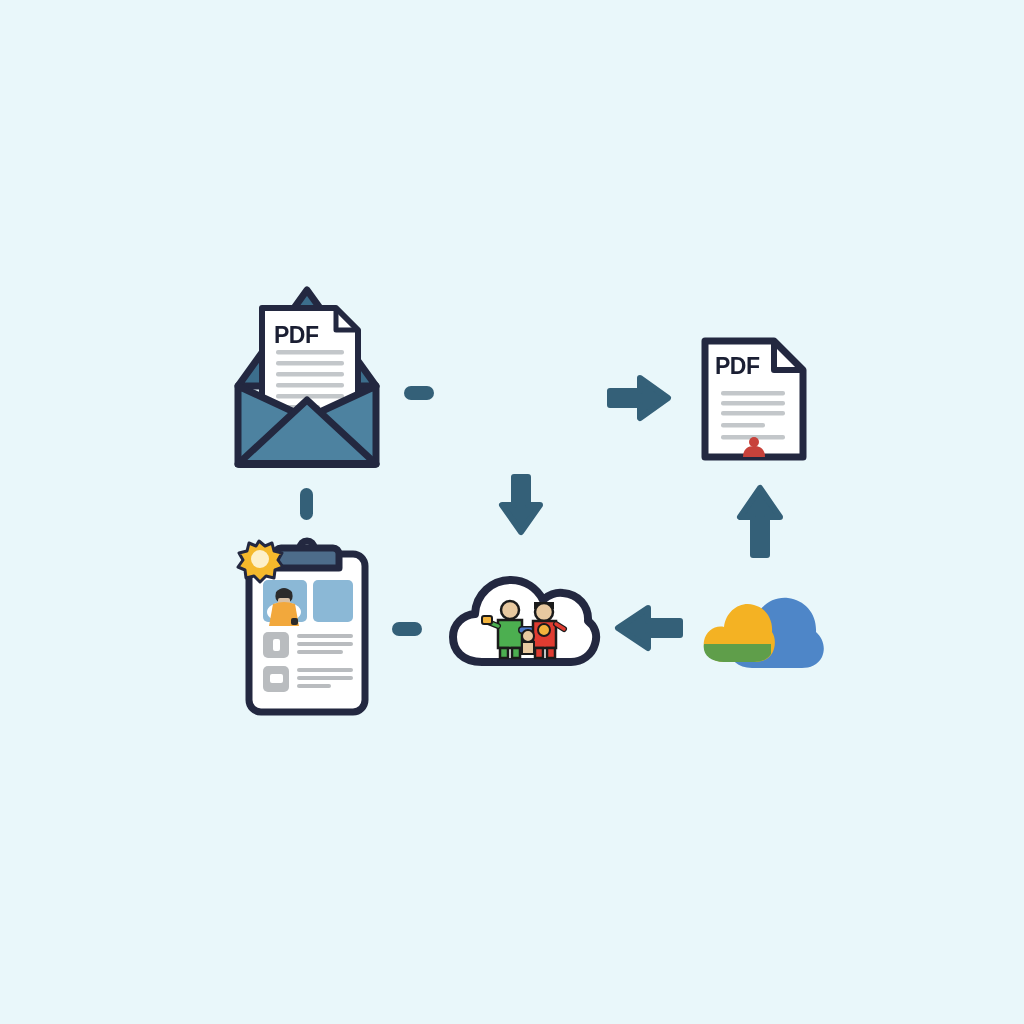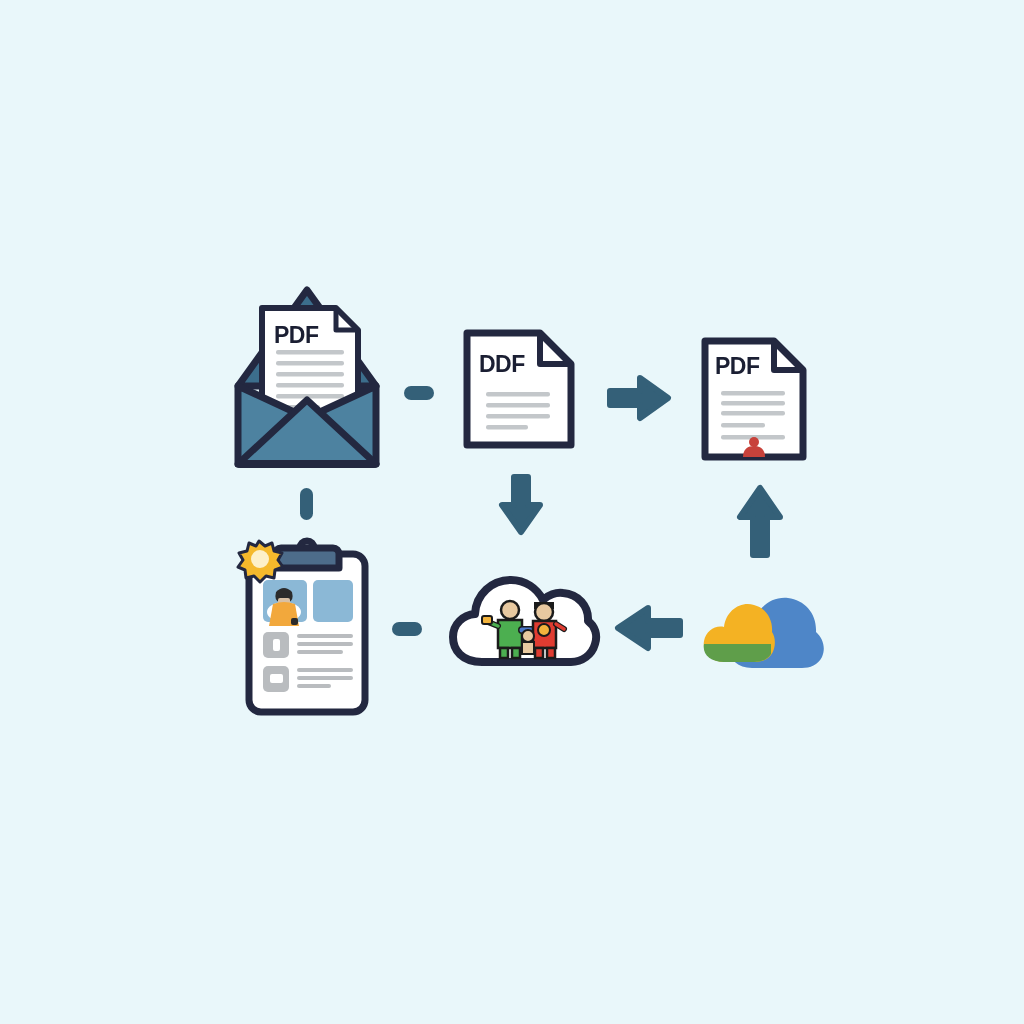--- a/index.html
+++ b/index.html
@@ -68,33 +68,20 @@
       </g>
 
       <path d="M6 108 L6 186 L75 140 Z" fill="#4d82a0" stroke="#232840" stroke-width="7" stroke-linejoin="round"></path>
       <path d="M144 108 L144 186 L75 140 Z" fill="#4d82a0" stroke="#232840" stroke-width="7" stroke-linejoin="round"></path>
       <path d="M6 186 L75 122 L144 186 Z" fill="#4d82a0" stroke="#232840" stroke-width="7" stroke-linejoin="round"></path>
       <rect x="4" y="182" width="142" height="8" rx="4" fill="#232840"></rect>
     </svg>
     <span class="doc-label" style="left:42px; top:44px; font-size:23px;">PDF</span>
   </div>
 
-  <div class="node" style="left:462px; top:328px; width:114px; height:122px;">
-    <svg width="114" height="122" viewBox="0 0 114 122">
-      <path d="M5 5 L78 5 L109 36 L109 117 L5 117 Z" fill="#ffffff" stroke="#232840" stroke-width="7" stroke-linejoin="round"></path>
-      <path d="M78 5 L78 36 L109 36" fill="none" stroke="#232840" stroke-width="6" stroke-linejoin="round"></path>
-      <g fill="#c3c7ca">
-        <rect x="24" y="64" width="64" height="4.5" rx="2"></rect>
-        <rect x="24" y="75" width="64" height="4.5" rx="2"></rect>
-        <rect x="24" y="86" width="64" height="4.5" rx="2"></rect>
-        <rect x="24" y="97" width="42" height="4.5" rx="2"></rect>
-      </g>
-    </svg>
-    <span class="doc-label" style="left:17px; top:23px; font-size:23px;">DDF</span>
-  </div>
 
   <div class="node" style="left:700px; top:336px; width:108px; height:126px;">
     <svg width="108" height="126" viewBox="0 0 108 126">
       <path d="M5 5 L74 5 L103 34 L103 121 L5 121 Z" fill="#ffffff" stroke="#232840" stroke-width="7" stroke-linejoin="round"></path>
       <path d="M74 5 L74 34 L103 34" fill="none" stroke="#232840" stroke-width="6" stroke-linejoin="round"></path>
       <g fill="#c3c7ca">
         <rect x="21" y="55" width="64" height="4.5" rx="2"></rect>
         <rect x="21" y="65" width="64" height="4.5" rx="2"></rect>
         <rect x="21" y="75" width="64" height="4.5" rx="2"></rect>
         <rect x="21" y="87" width="44" height="4.5" rx="2"></rect>

